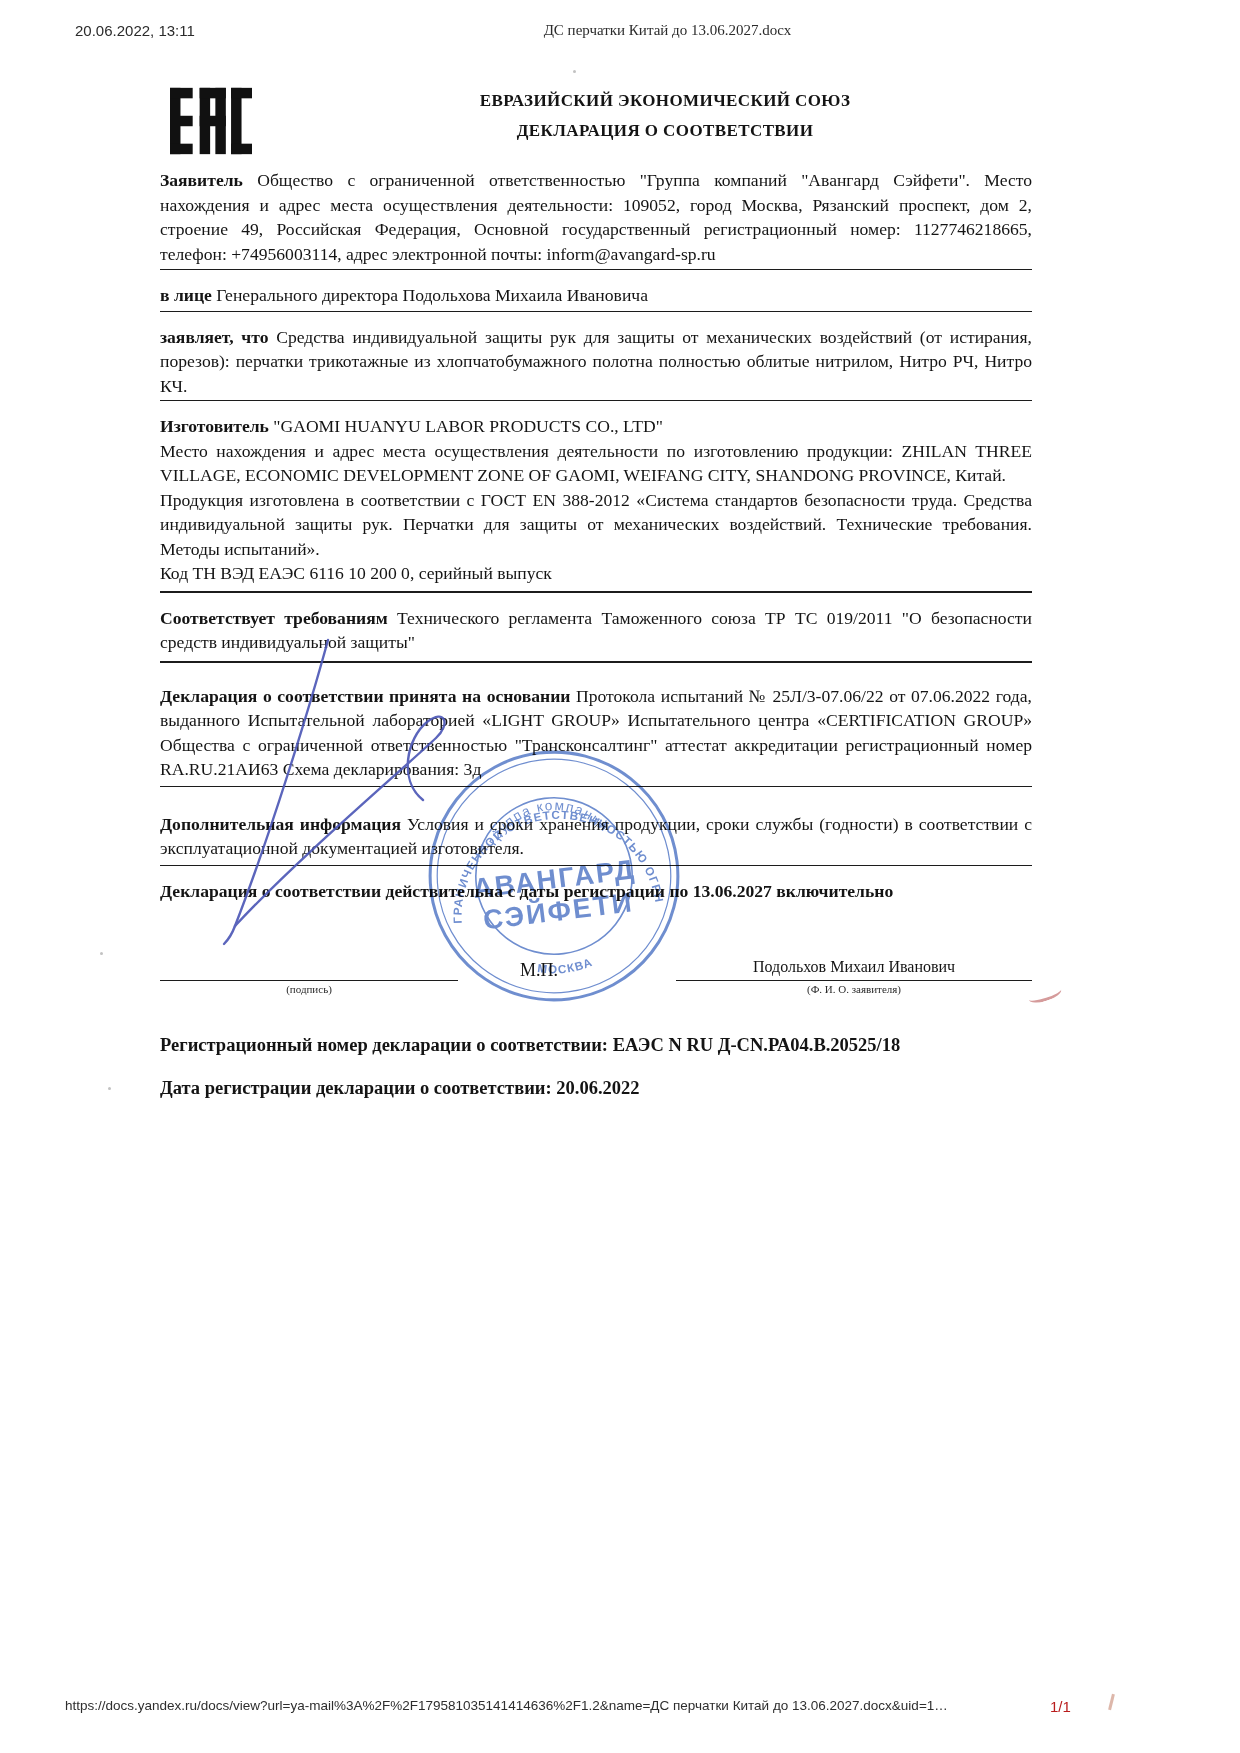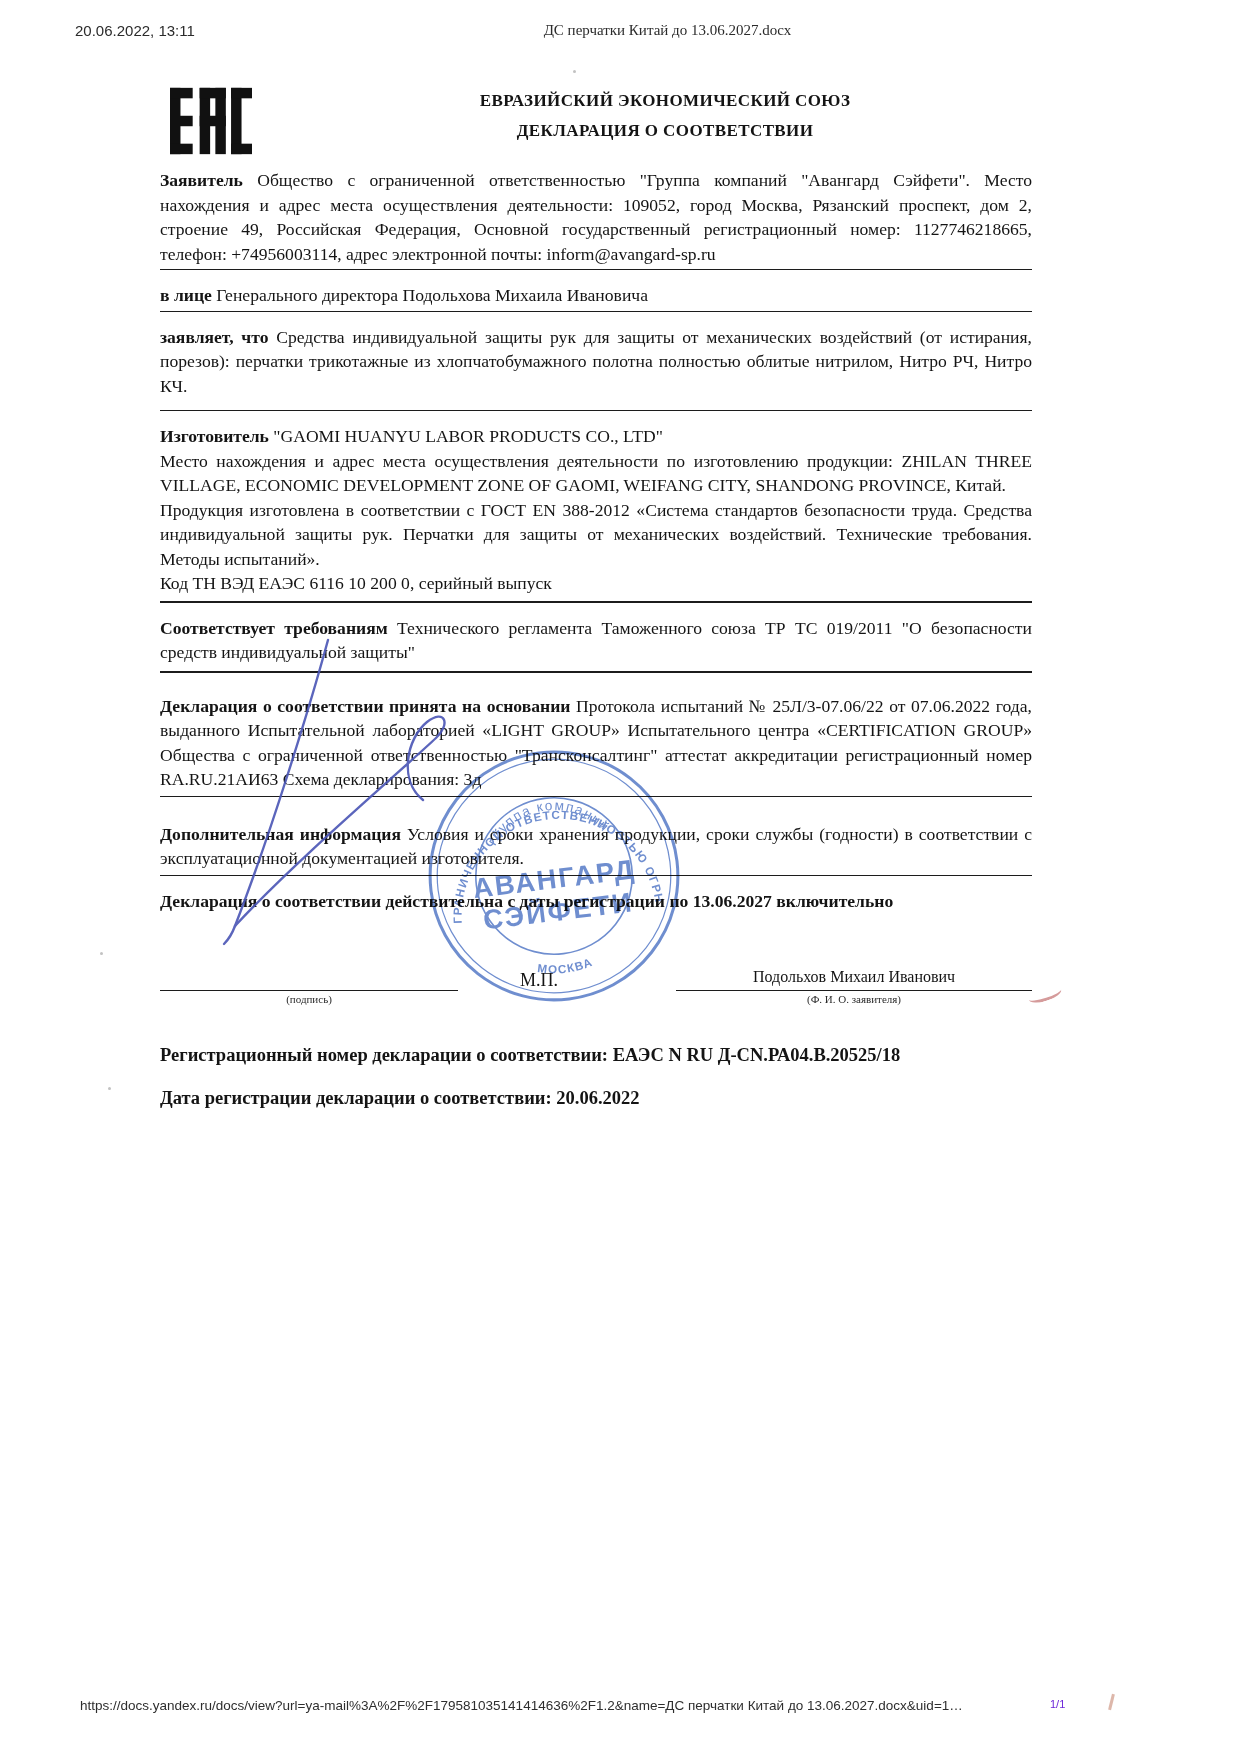--- a/index.html
+++ b/index.html
@@ -5,22 +5,22 @@
   html,body { margin:0; padding:0; background:#e8e8e8; }
   .page {
     position:relative; width:1240px; height:1753px; margin:0 auto;
     background:#ffffff; overflow:hidden;
     font-family:"Liberation Serif","DejaVu Serif",serif; color:#141414;
   }
   
   .print-meta { position:absolute; font-family:"Liberation Sans","DejaVu Sans",sans-serif; font-size:15px; color:#2b2b2b; }
   .pm-date { top:22px; left:75px; }
   .pm-file { top:22px; left:0; width:1240px; text-align:center; padding-left:95px; box-sizing:border-box;font-family:Liberation Serif, serif; }
-  .pm-url  { top:1698px; left:80px; font-size:13.5px; color:#2e2e2e; }
-  .pm-page { top:1698px; left:1050px; font-size:11px; color:#6d28d9; }
+  .pm-url  { top:1698px; left:65px; font-size:13.5px; color:#2e2e2e; }
+  .pm-page { top:1698px; left:1050px; font-size:15px; color:#b91c1c; }
 
   
   .eac-logo { position:absolute; top:84px; left:170px; }
 
   
   .doc-title { position:absolute; top:86px; left:360px; width:610px; text-align:center; }
   .doc-title div { font-weight:bold; font-size:17px; line-height:30px; letter-spacing:0.4px; }
 
   
   .content { position:absolute; top:167px; left:160px; width:872px; }
@@ -100,21 +100,21 @@
   <div class="content">
 
     <div class="sec rule">
       <p><span class="b">Заявитель</span> <span>Общество с ограниченной ответственностью "Группа компаний "Авангард Сэйфети". Место нахождения и адрес места осуществления деятельности: 109052, город Москва, Рязанский проспект, дом 2, строение 49, Российская Федерация, Основной государственный регистрационный номер: 1127746218665, телефон: +74956003114, адрес электронной почты: inform@avangard-sp.ru</span></p>
     </div>
 
     <div class="sec rule gap-sm">
       <p><span class="b">в лице</span> <span>Генерального директора Подольхова Михаила Ивановича</span></p>
     </div>
 
-    <div class="sec rule gap-sm" style="padding-bottom:12px;">
+    <div class="sec rule gap-sm" style="padding-bottom:2px;">
       <p><span class="b">заявляет, что</span> <span>Средства индивидуальной защиты рук для защиты от механических воздействий (от истирания, порезов): перчатки трикотажные из хлопчатобумажного полотна полностью облитые нитрилом, Нитро РЧ, Нитро КЧ.</span></p>
     </div>
 
     <div class="sec rule2 gap-sm" style="padding-bottom:5px;">
       <p><span class="b">Изготовитель</span> <span>"GAOMI HUANYU LABOR PRODUCTS CO., LTD"</span></p>
       <p>Место нахождения и адрес места осуществления деятельности по изготовлению продукции: ZHILAN THREE VILLAGE, ECONOMIC DEVELOPMENT ZONE OF GAOMI, WEIFANG CITY, SHANDONG PROVINCE, Китай.</p>
       <p>Продукция изготовлена в соответствии с ГОСТ EN 388-2012 «Система стандартов безопасности труда. Средства индивидуальной защиты рук. Перчатки для защиты от механических воздействий. Технические требования. Методы испытаний».</p>
       <p>Код ТН ВЭД ЕАЭС 6116 10 200 0, серийный выпуск</p>
     </div>
 

